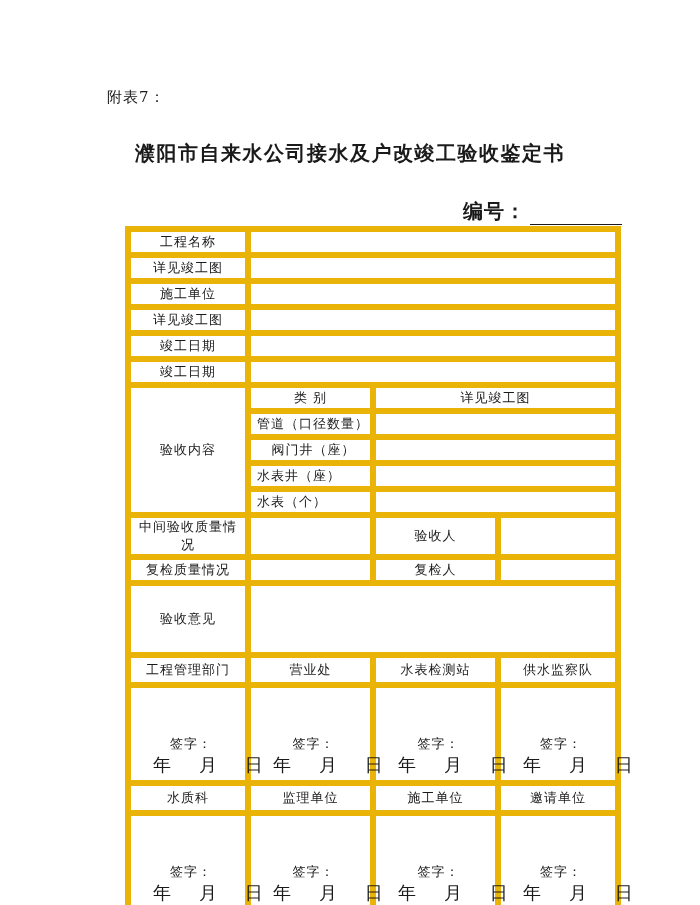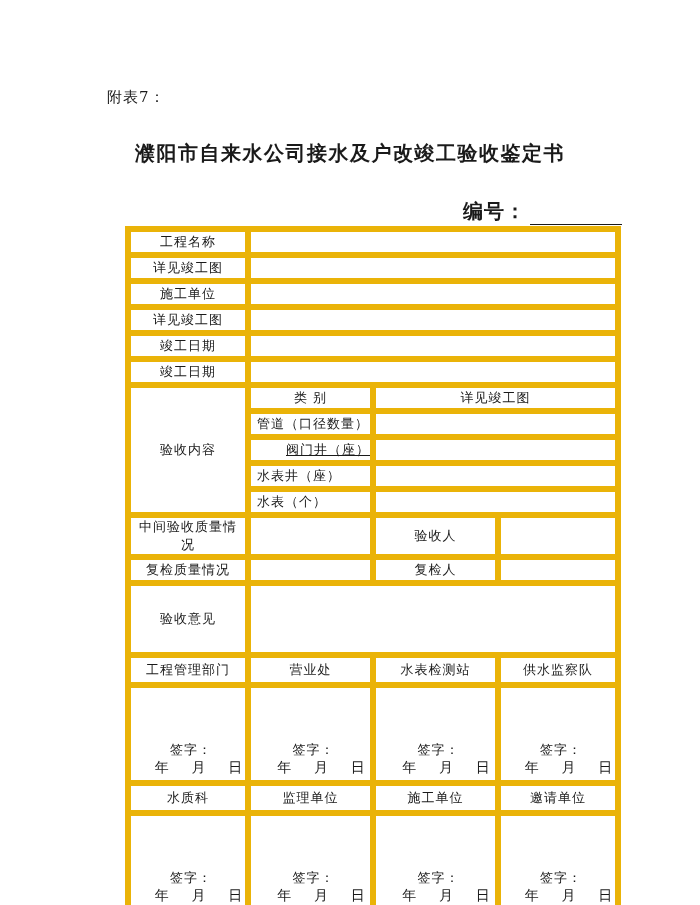--- a/index.html
+++ b/index.html
@@ -94,21 +94,21 @@
     bottom: 3px;
     text-align: center;
   }
   .sign-line1 {
     padding-left: 6px;
     font-size: 13px;
     letter-spacing: 1px;
   }
   .sign-line2 {
     padding-left: 22px;
-    font-size: 14px;
+    font-size: 18px;
     letter-spacing: 1px;
     white-space: pre;
   }
   .op-cell {
     height: 66px;
   }
   .dept-head {
     height: 24px;
   }
 </style>
@@ -163,21 +163,21 @@
       <tr class="r-26">
         <td rowspan="5">验收内容</td>
         <td>类    别</td>
         <td colspan="2">详见竣工图</td>
       </tr>
       <tr class="r-26">
         <td style="text-align:left;padding-left:6px;">管道（口径数量）</td>
         <td colspan="2"></td>
       </tr>
       <tr class="r-26">
-        <td style="text-align:right;padding-left:6px;text-decoration:underline;">阀门井（座）</td>
+        <td style="text-align:center;padding-left:6px;">阀门井（座）</td>
         <td colspan="2"></td>
       </tr>
       <tr class="r-26">
         <td style="text-align:left;padding-left:6px;margin-top:31px;">水表井（座）</td>
         <td colspan="2"></td>
       </tr>
       <tr class="r-26">
         <td style="text-align:left;padding-left:6px;">水表（个）</td>
         <td colspan="2"></td>
       </tr>

